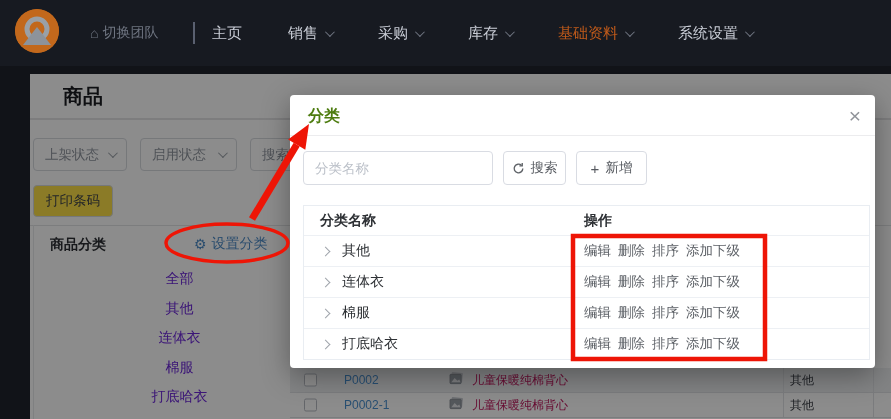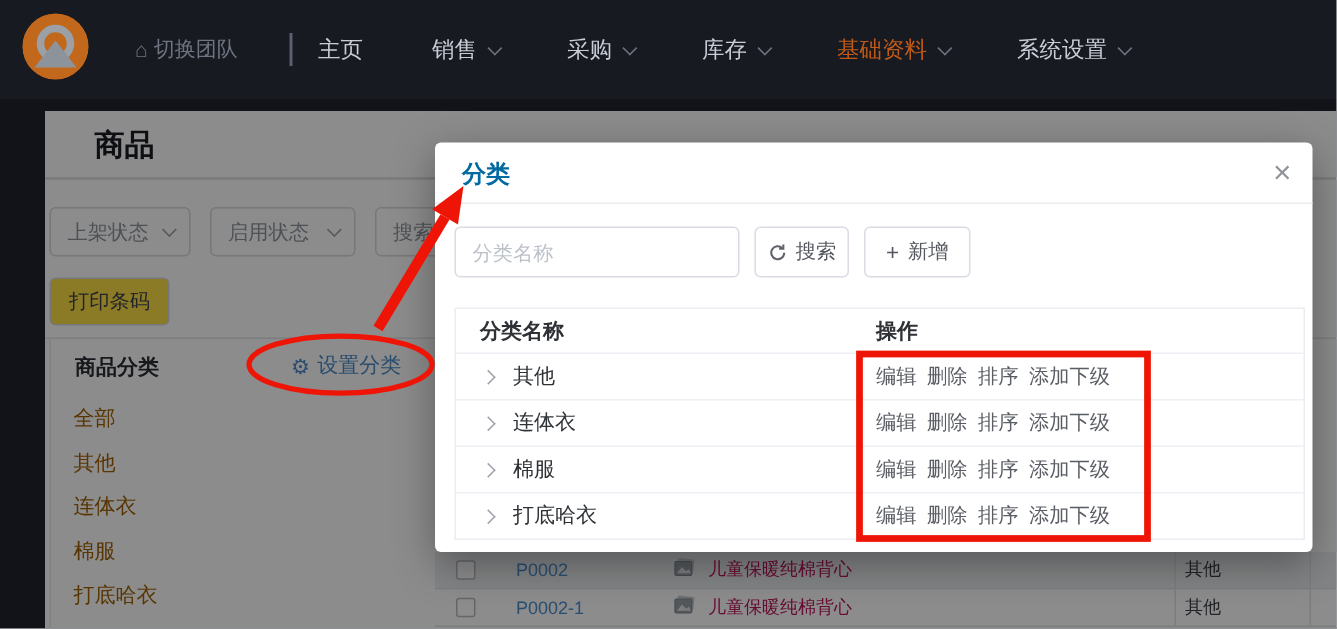--- a/index.html
+++ b/index.html
@@ -28,41 +28,41 @@
   .sel-1 { width:97px; } .sel-2 { width:94px; }
   .search-box { width:230px; height:33px; border:1px solid #d7dade; border-radius:4px; display:flex; align-items:center; padding:0 11px; color:#8f959e; font-size:13.5px; background:#fff; }
   .print-btn { position:absolute; left:3px; top:111px; width:80px; height:32px; border:1px solid #d7dade; border-radius:4px; display:flex; align-items:center; justify-content:center; font-size:13.5px; color:#3f434a; background:#fde047; cursor:pointer; }
   .panel-top-border { position:absolute; left:0; right:0; top:151px; height:1px; background:#e2e3e6; }
   .panel-vline { position:absolute; left:3px; top:151px; bottom:0; width:1px; background:#e8e9eb; }
   .panel-header { position:absolute; left:0; top:152px; width:290px; height:36px; }
   .panel-title { position:absolute; left:20px; top:10px; font-size:14px; font-weight:bold; color:#2c2f34; }
   .panel-settings { position:absolute; left:164px; top:9px; display:flex; align-items:center; gap:5px; color:#4e8cc8; font-size:14px; cursor:pointer; }
   .gear { font-size:14px; line-height:1; color:#4e8cc8; }
   .cat-list { position:absolute; left:0; top:190px; width:280px; }
-  .cat-item { height:29.5px; line-height:29.5px; padding-left:19px; font-size:14px; font-weight:500; color:#a16207; cursor:pointer; }
+  .cat-item { height:29.5px; line-height:29.5px; padding-left:19px; font-size:14px; font-weight:500; color:#6d28d9; cursor:pointer;text-align:center; }
 
   
   .bg-table { position:absolute; left:290px; top:302px; right:0; height:36px; font-size:12px; }
   .p-row { position:relative; height:25px; border-bottom:1px solid #e0e2e6; background:#fff; }
   .p-row:first-child { background:#eef0f3; }
   .p-row > * { position:absolute; top:50%; transform:translateY(-50%); }
   .checkbox { left:14px; width:13px; height:13px; border:1px solid #b6bac2; border-radius:2px; background:#fff; }
   .p-code { left:54px; color:#4a90d0; text-decoration:none; cursor:pointer; }
   .thumb { left:159px; }
   .p-name { left:182px; color:#be185d; text-decoration:none; cursor:pointer; }
   .p-vline { left:493px; top:0; bottom:0; transform:none; width:1px; background:#e0e2e6; }
   .p-vline2 { left:583px; top:0; bottom:0; transform:none; width:1px; background:#e0e2e6; }
   .p-cat { left:500px; color:#3a3e45; }
 
   .overlay { position:absolute; inset:0; background:rgba(0,0,0,0.45); z-index:5; }
 
   
   .modal { position:absolute; left:290px; top:95px; width:585px; height:273px; background:#fff; border-radius:4px; box-shadow:0 8px 28px rgba(0,0,0,0.35); z-index:10; }
   .modal-header { position:relative; height:41px; border-bottom:1px solid #ececee; }
-  .modal-title { position:absolute; left:18px; top:11px; font-size:16px; font-weight:bold; color:#0369a1; }
+  .modal-title { position:absolute; left:18px; top:11px; font-size:16px; font-weight:bold; color:#4d7c0f; }
   .modal-close { position:absolute; right:14px; top:6px; font-size:21px; color:#909399; cursor:pointer; line-height:1.4; }
   .modal-controls { position:absolute; left:13px; top:56px; display:flex; gap:10px; align-items:center; }
   .m-input { width:190px; height:34px; border:1px solid #d9dce3; border-radius:4px; padding:0 11px; font-size:13.5px; color:#333; outline:none; font-family:inherit; }
   .m-input::placeholder { color:#bcc1c9; }
   .m-btn { height:34px; border:1px solid #d9dce3; border-radius:4px; background:#fff; display:flex; align-items:center; justify-content:center; gap:6px; font-size:13.5px; color:#55595f; cursor:pointer; font-family:inherit; }
   .m-btn.search { width:63px; }
   .m-btn.add { width:71px; }
   .plus-icon { font-size:15px; color:#55595f; }
   .modal-table { position:absolute; left:13px; top:110px; width:567px; border:1px solid #e9edf2; }
   .m-head { display:grid; grid-template-columns:270px 1fr; height:29px; align-items:center; font-size:14px; font-weight:bold; color:#2e3135; }

